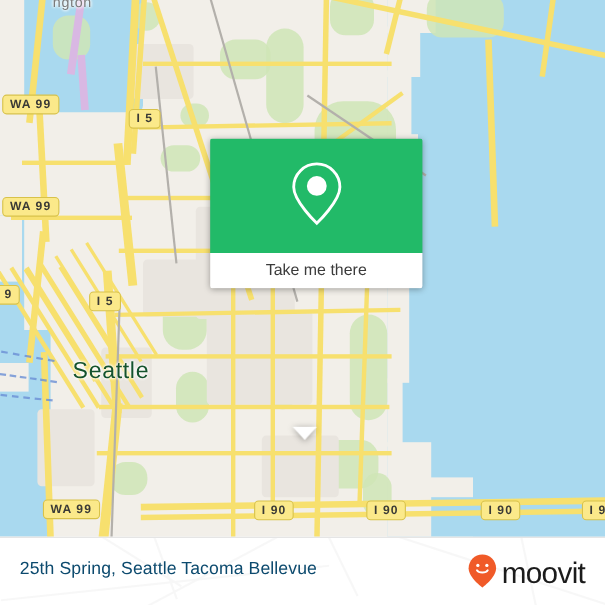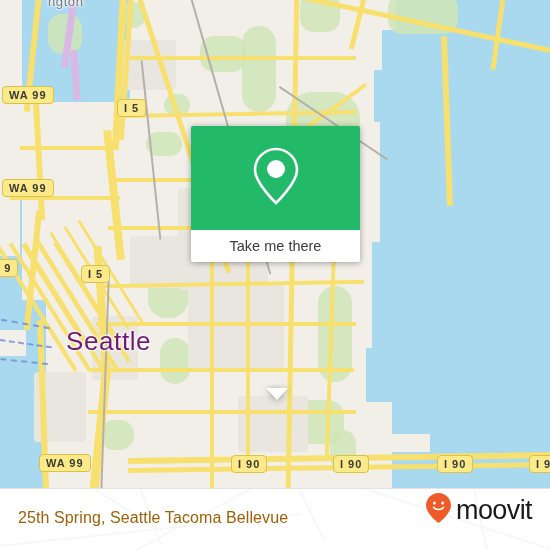--- a/index.html
+++ b/index.html
@@ -31,48 +31,48 @@
   .rd{position:absolute;background:#f7e06e;}
   .rail{position:absolute;background:#b3b0ab;}
   .ferry{position:absolute;height:0;border-top:2px dashed #6b8fd6;opacity:.8;}
   .violet{position:absolute;background:#d9b8e3;}
 
   
   .shield{position:absolute;background:#fbe98a;border:1.6px solid #d8c24a;
           border-radius:4px;color:#3a3a36;font-size:11px;font-weight:700;
           letter-spacing:1px;padding:2px 6px;line-height:12px;white-space:nowrap;}
 
-  .placelabel{position:absolute;color:#701a75;font-size:26px;letter-spacing:.6px;
+  .placelabel{position:absolute;color:#14532d;font-size:21px;letter-spacing:.6px;
               text-shadow:0 0 3px #fff,0 0 3px #fff,0 0 3px #fff;}
   .placelabel.small{font-size:13px;color:#7a7a7a;}
 
   
   #attrib{position:absolute;left:0;bottom:0;background:rgba(255,255,255,.82);
           color:#333;font-size:12.5px;padding:3px 6px 3px 5px;line-height:14px;}
 
   
-  #popup{position:absolute;left:191px;top:126px;width:169px;
+  #popup{position:absolute;left:191px;top:126px;width:193px;
          filter:drop-shadow(0 1px 3px rgba(0,0,0,.35));}
   #popup-head{height:104px;background:#22ba68;border-radius:2px 2px 0 0;
               display:flex;align-items:center;justify-content:center;}
   #popup-foot{height:32px;background:#fff;display:flex;align-items:center;
               justify-content:center;border-radius:0 0 2px 2px;}
   #popup-foot span{font-size:14.5px;color:#3b3b3b;}
   #popup-tail{position:absolute;left:75px;top:262px;width:0;height:0;
               border-left:11px solid transparent;border-right:11px solid transparent;
               border-top:12px solid #fff;}
 
   
   #footer{position:absolute;left:0;top:488px;width:550px;height:62px;background:#fff;
           border-top:1px solid #e3e3e3;}
   #wm{position:absolute;left:0;top:0;width:550px;height:62px;overflow:hidden;opacity:.5;}
   #wm div{position:absolute;background:#f0f0f0;}
-  #footer-title{position:absolute;left:18px;top:20px;font-size:16px;color:#a16207;
+  #footer-title{position:absolute;left:18px;top:20px;font-size:16px;color:#0c4a6e;
                 letter-spacing:.1px;}
-  #logo{position:absolute;right:18px;top:3px;display:flex;align-items:center;gap:4px;}
+  #logo{position:absolute;right:18px;top:14px;display:flex;align-items:center;gap:4px;}
   #logo-text{font-size:27px;color:#1b1b1b;letter-spacing:-.6px;line-height:27px;}
 </style>
 </head>
 <body>
 
 <div id="app">
 
   <div id="map">
 
     <div class="water lake-wa"></div>

